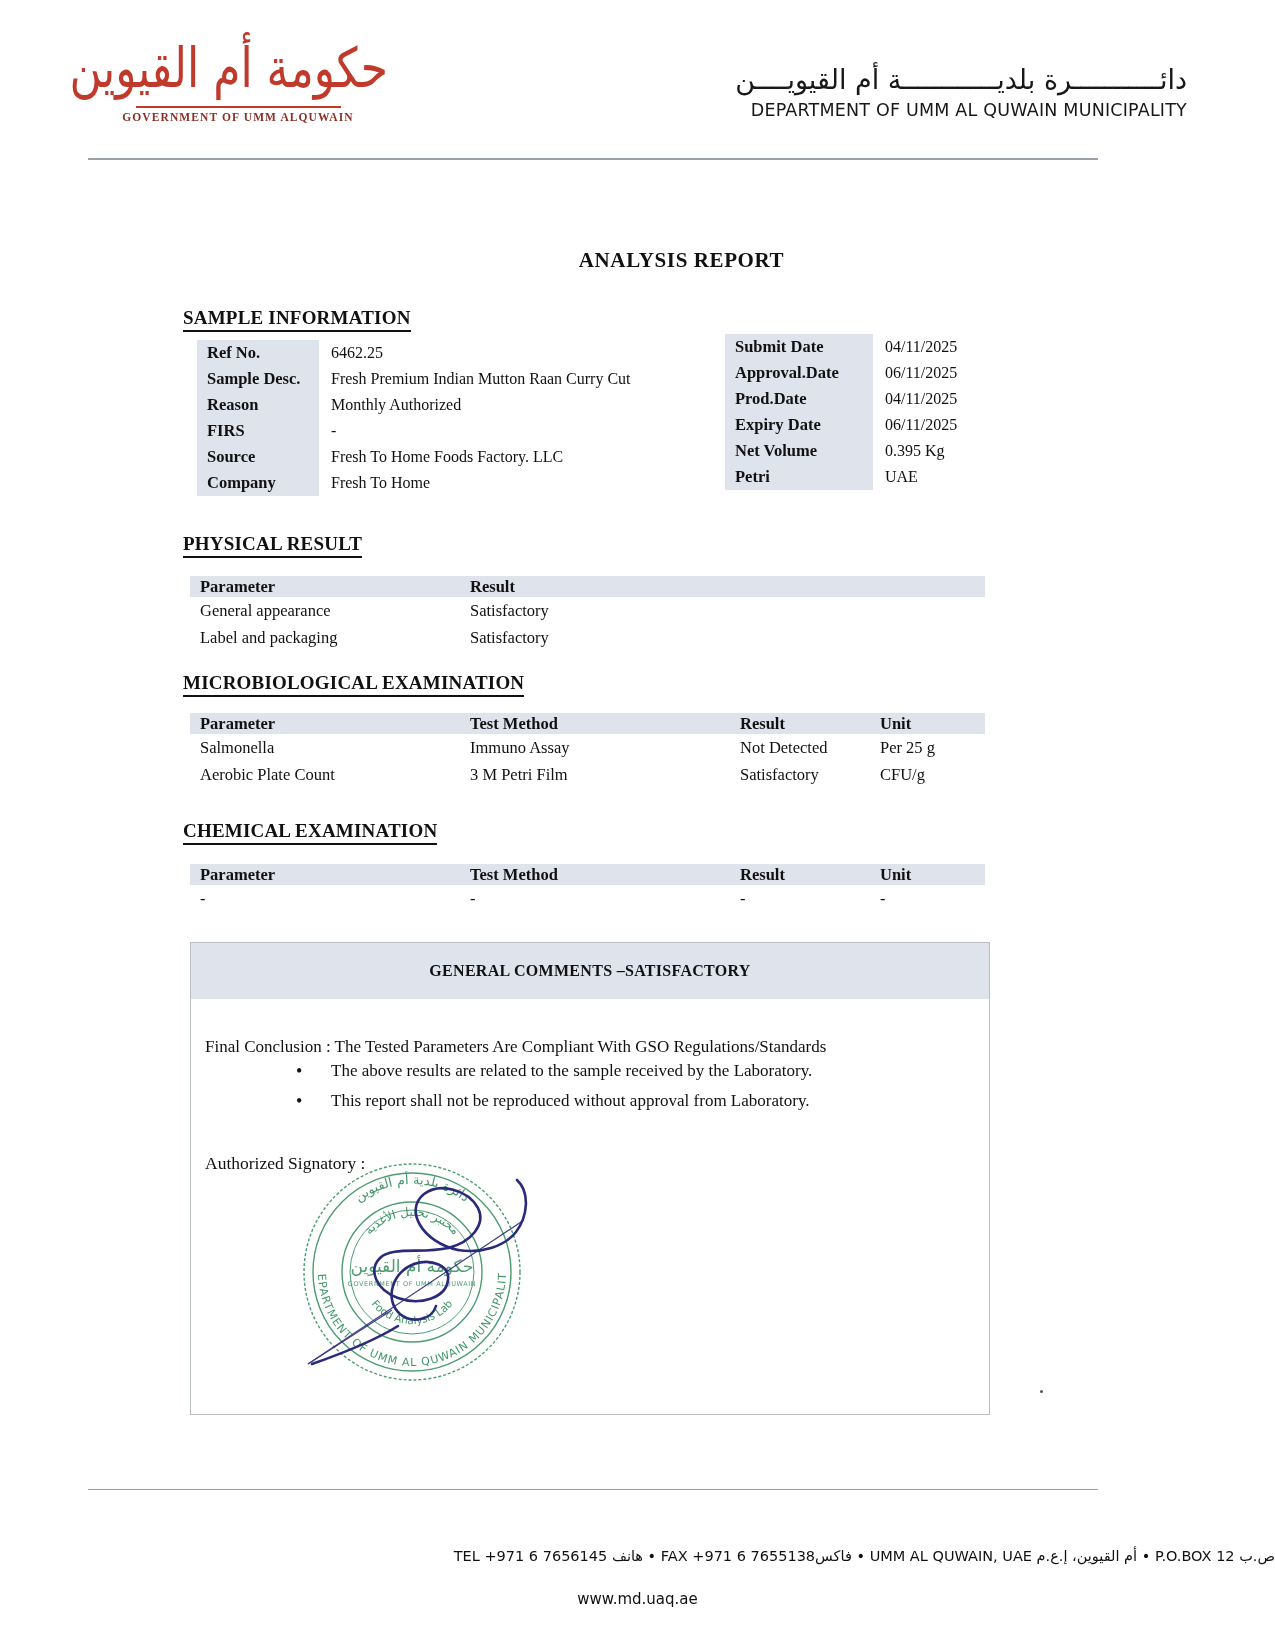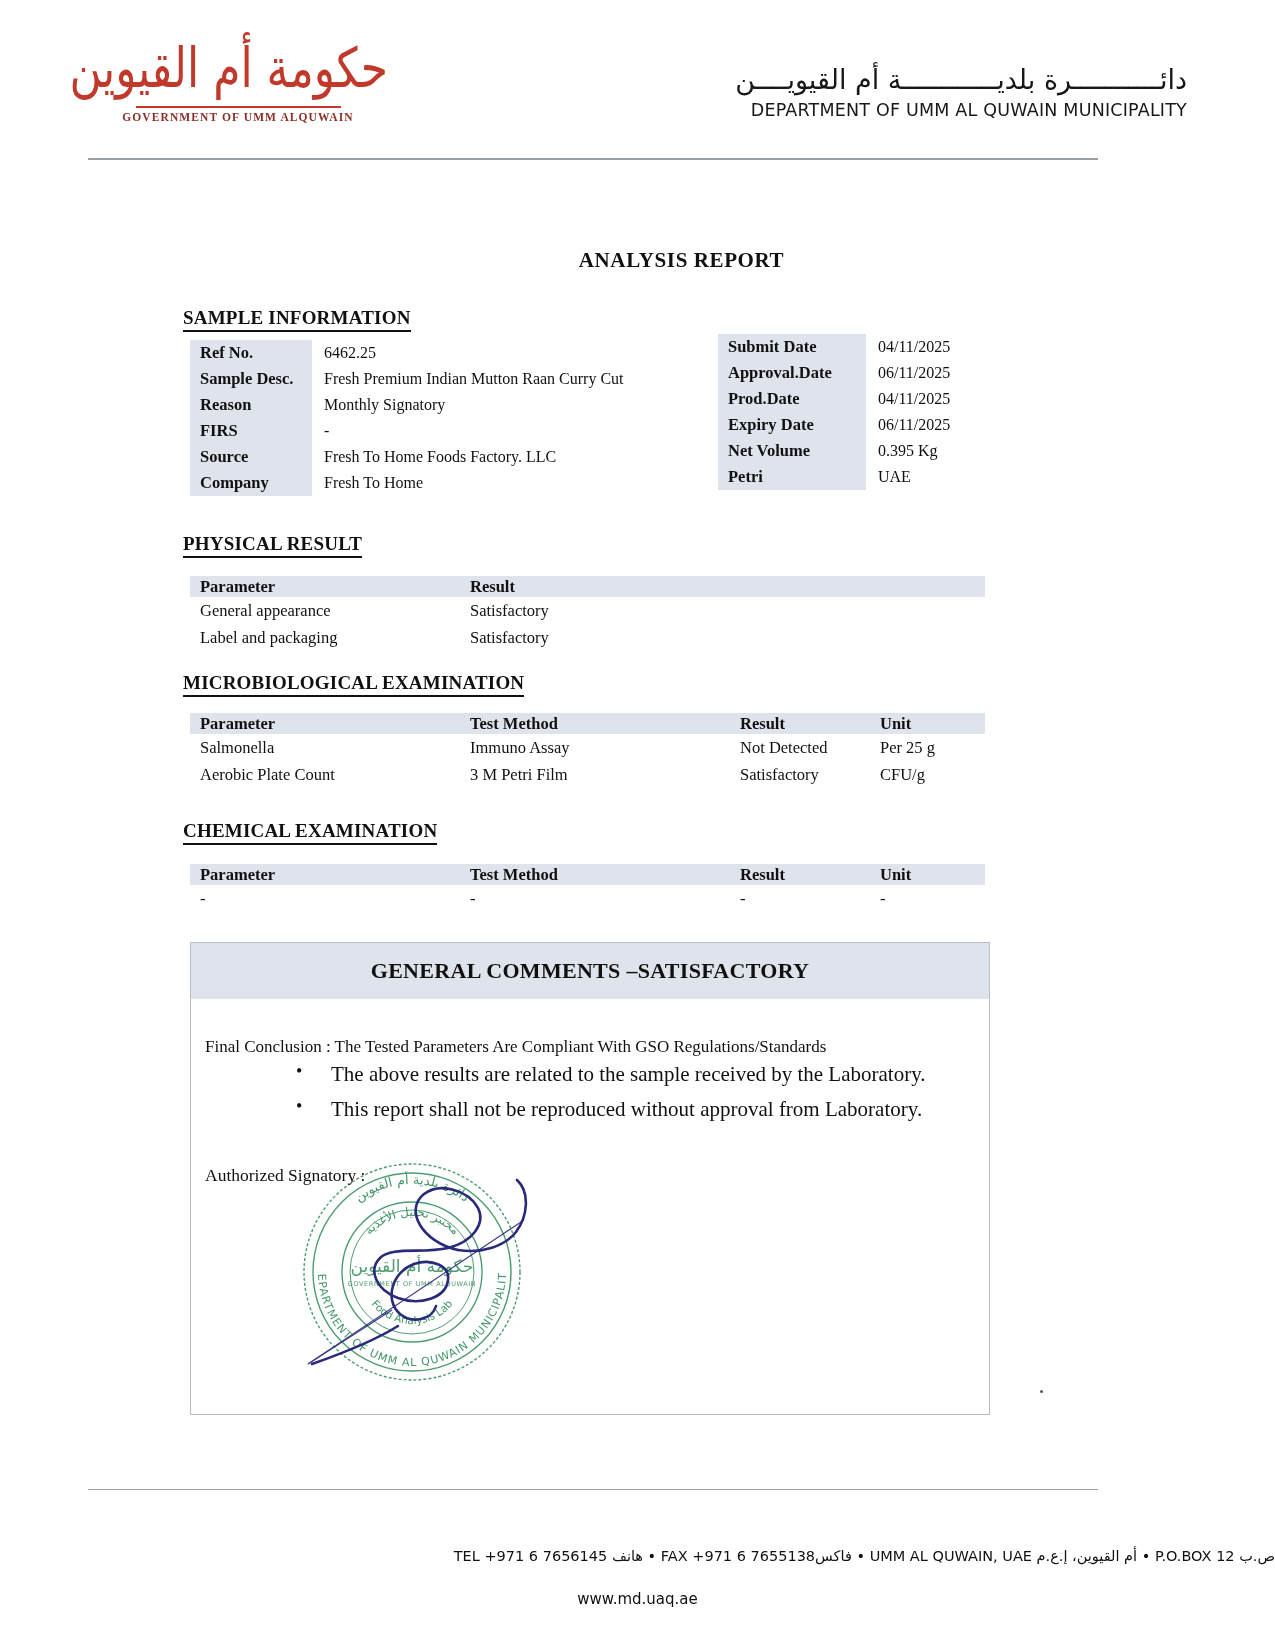--- a/index.html
+++ b/index.html
@@ -113,21 +113,21 @@
   #sec-chem { top: 820px; }
 
   
   .shade { background: #dfe3ec; }
 
   
   .kv {
     position: absolute;
     font-size: 16.5px;
   }
-  .kv .row { display: flex; align-items: stretch; height: 26px; }
+  .kv .row { display: flex; align-items: stretch; height: 26px; margin-left: 7px; }
   .kv .k {
     font-weight: bold;
     padding: 2px 6px 2px 10px;
     white-space: nowrap;
     display: flex;
     align-items: center;
     font-size: 16.5px;
   }
   .kv .v {
     padding: 2px 0 2px 12px;
@@ -189,39 +189,39 @@
     height: 473px;
     border: 1px solid #b9bdc4;
     background: #fff;
   }
   .gc-title {
     height: 56px;
     background: #dfe3ec;
     display: flex;
     align-items: center;
     justify-content: center;
-    font-size: 22px;
+    font-size: 16px;
     font-weight: bold;
     letter-spacing: 0.3px;
   }
   .gc-conclusion {
     margin: 38px 0 0 14px;
     font-size: 17px;
   }
   .gc-note-label {
     margin: 28px 0 0 14px;
     font-size: 17px;
   }
   .gc-bullets {
     margin: 2px 0 0 0;
     padding: 0;
     list-style: none;
   }
   .gc-bullets li {
-    font-size: 21px;
+    font-size: 17px;
     margin: 0 0 5px 0;
     padding-left: 140px;
     position: relative;
     line-height: 1.45;
   }
   .gc-bullets li::before {
     content: "\2022";
     position: absolute;
     left: 105px;
     top: -1px;
@@ -311,21 +311,21 @@
   <div class="row">
     <div class="k shade">Ref No.</div>
     <div class="v">6462.25</div>
   </div>
   <div class="row">
     <div class="k shade">Sample Desc.</div>
     <div class="v">Fresh Premium Indian Mutton Raan Curry Cut</div>
   </div>
   <div class="row">
     <div class="k shade">Reason</div>
-    <div class="v">Monthly Signatory</div>
+    <div class="v">Monthly Authorized</div>
   </div>
   <div class="row">
     <div class="k shade">FIRS</div>
     <div class="v">-</div>
   </div>
   <div class="row">
     <div class="k shade">Source</div>
     <div class="v">Fresh To Home Foods Factory. LLC</div>
   </div>
   <div class="row">

